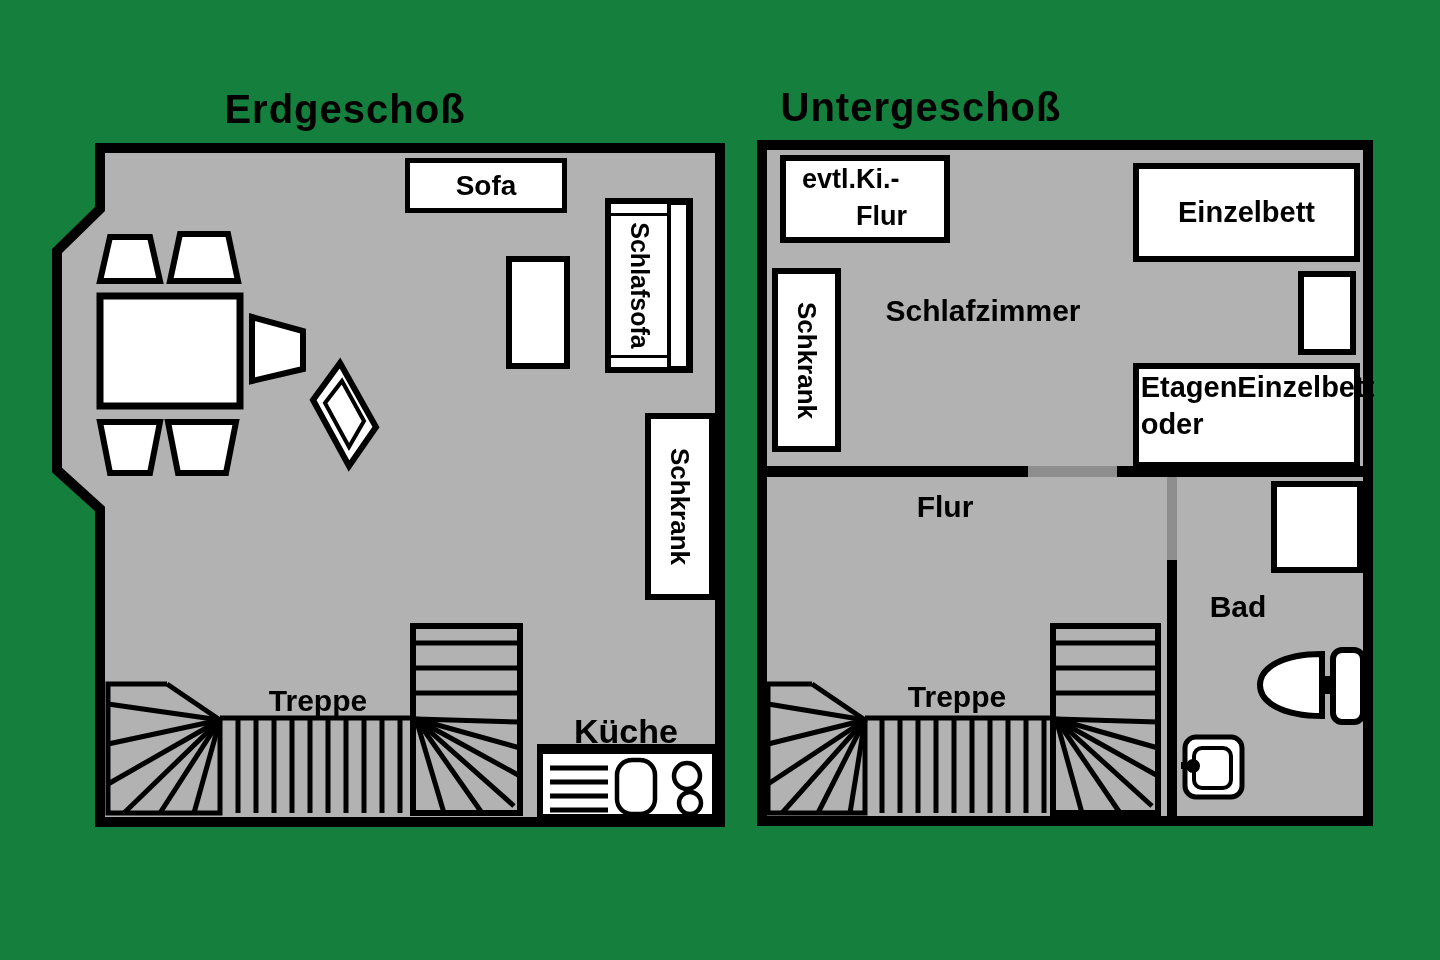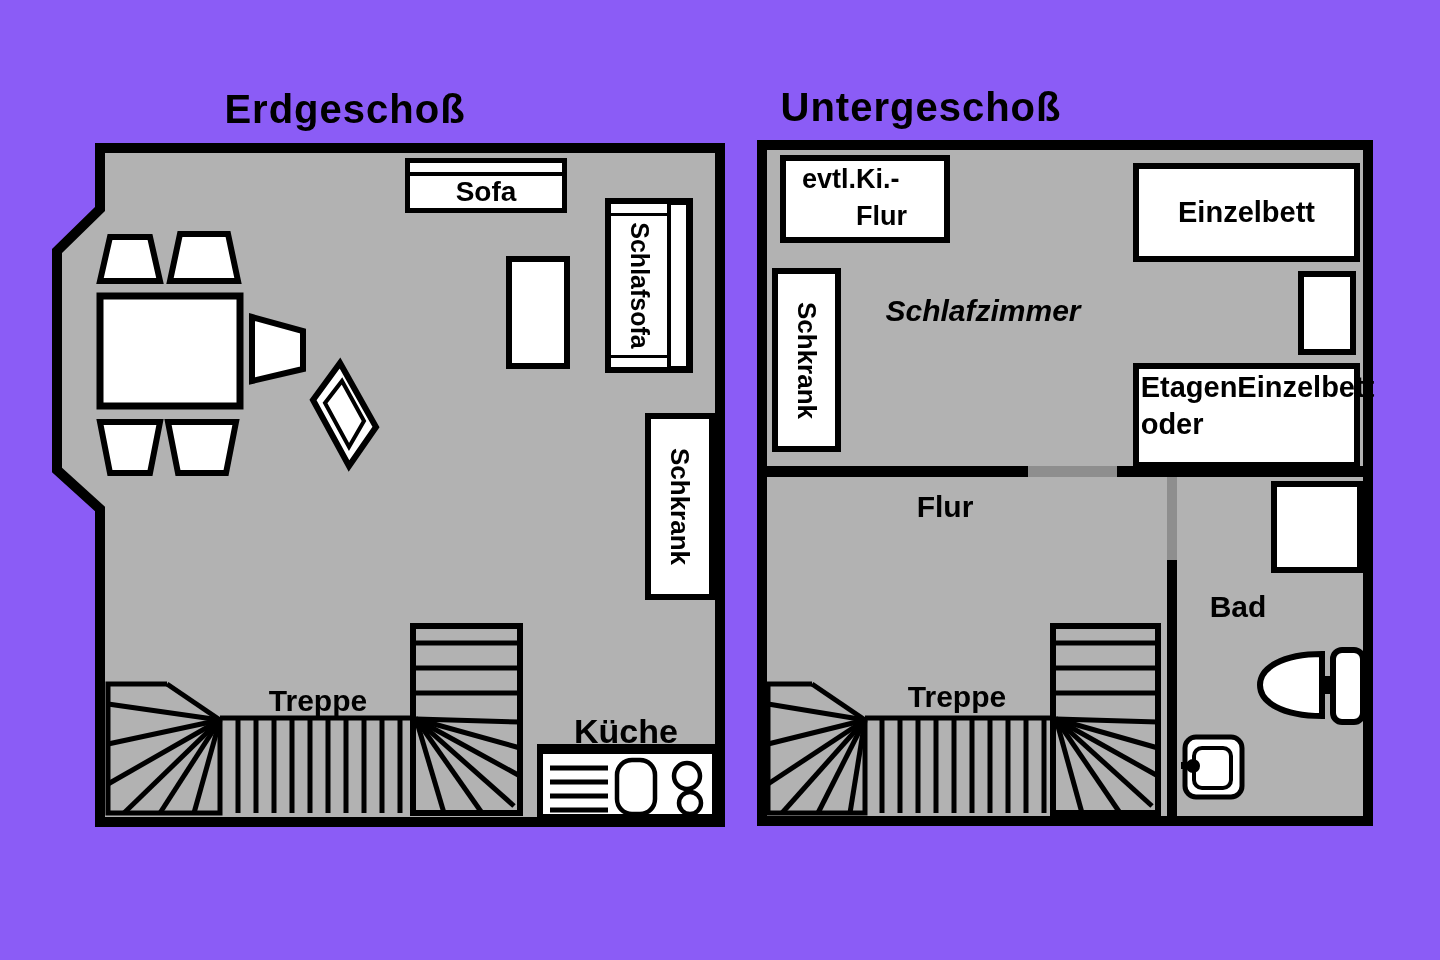--- a/index.html
+++ b/index.html
@@ -1,27 +1,27 @@
 <!DOCTYPE html>
 <html><head>
 <meta charset="utf-8">
 <style>
   html,body{margin:0;padding:0;background:#fff;}
-  .canvas{position:relative;width:1440px;height:960px;background:#8b5cf6;
+  .canvas{position:relative;width:1440px;height:960px;background:#15803d;
           font-family:"Liberation Sans",sans-serif;color:#000;overflow:hidden;}
   .canvas svg{position:absolute;left:0;top:0;}
   .lbl{position:absolute;transform:translate(-50%,-50%);font-weight:bold;white-space:nowrap;}
   .title{font-size:40px;letter-spacing:1px;}
   .room{font-size:30px;}
   .box{position:absolute;background:#fff;border:6px solid #000;box-sizing:border-box;
        font-weight:bold;}
   .center{display:flex;align-items:center;justify-content:center;}
   .vflex{display:flex;align-items:center;justify-content:center;}
   .vtext{transform:rotate(90deg);white-space:nowrap;font-weight:bold;}
-  .sofa-box{display:flex;flex-direction:column;}
+  .sofa-box{display:flex;flex-direction:row;}
   .sofa-band{height:10px;border-bottom:4px solid #000;}
   .sofa-label{flex:1;display:flex;align-items:center;justify-content:center;font-size:28px;}
   .wht{position:absolute;background:#fff;}
   .twoline{display:flex;justify-content:center;height:100%;}
 </style>
 </head>
 <body>
 
 <div class="canvas">
 
@@ -166,21 +166,21 @@
       <span class="vtext" style="font-size:25px;">Schlafsofa</span>
     </div>
     <div class="wht" style="left:6px;top:160px;width:56px;height:9px;"></div>
     <div class="wht" style="left:66px;top:7px;width:15px;height:161px;"></div>
   </div>
 
   <div class="box vflex" style="left:645px;top:413px;width:70px;height:187px;">
     <span class="vtext" style="font-size:26px;">Schkrank</span>
   </div>
 
-  <div class="lbl room" style="left:983px;top:311px;font-style:italic;">Schlafzimmer</div>
+  <div class="lbl room" style="left:983px;top:311px;">Schlafzimmer</div>
   <div class="lbl room" style="left:945px;top:507px;">Flur</div>
   <div class="lbl room" style="left:1238px;top:607px;">Bad</div>
   <div class="lbl room" style="left:957px;top:697px;">Treppe</div>
 
   <div class="box" style="left:780px;top:155px;width:170px;height:88px;">
     <div class="twoline" style="padding-left:16px;font-size:27px;line-height:37px;">
       <span>evtl.</span>
       <span>Ki.- Flur</span>
     </div>
   </div>

